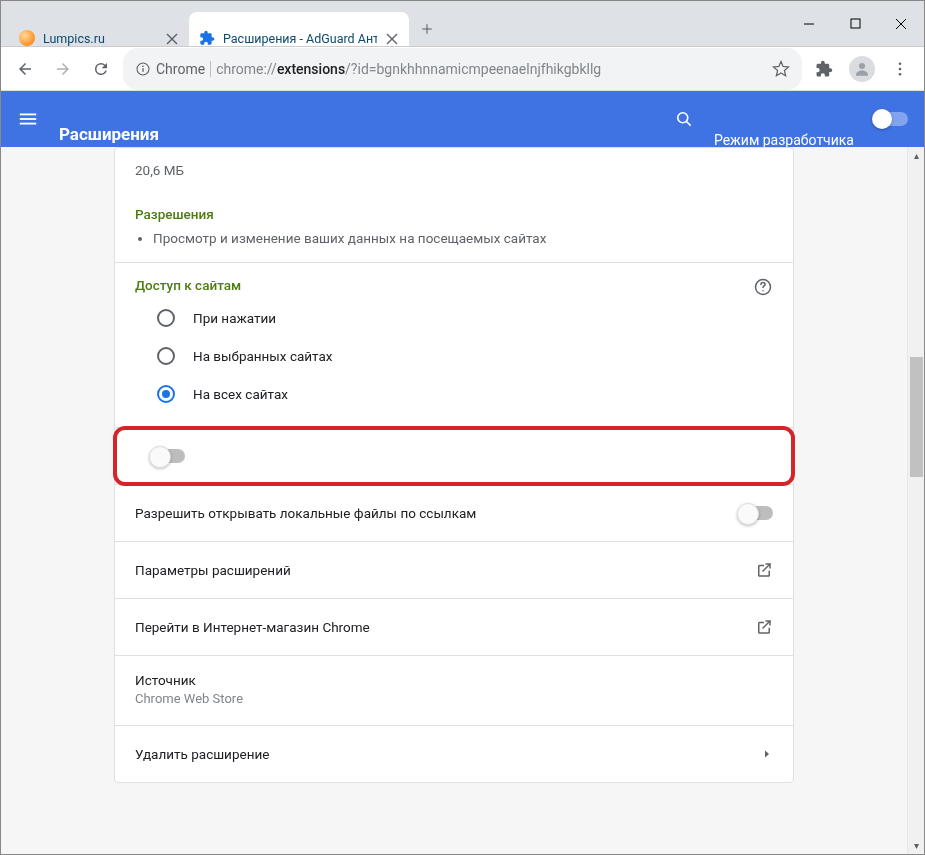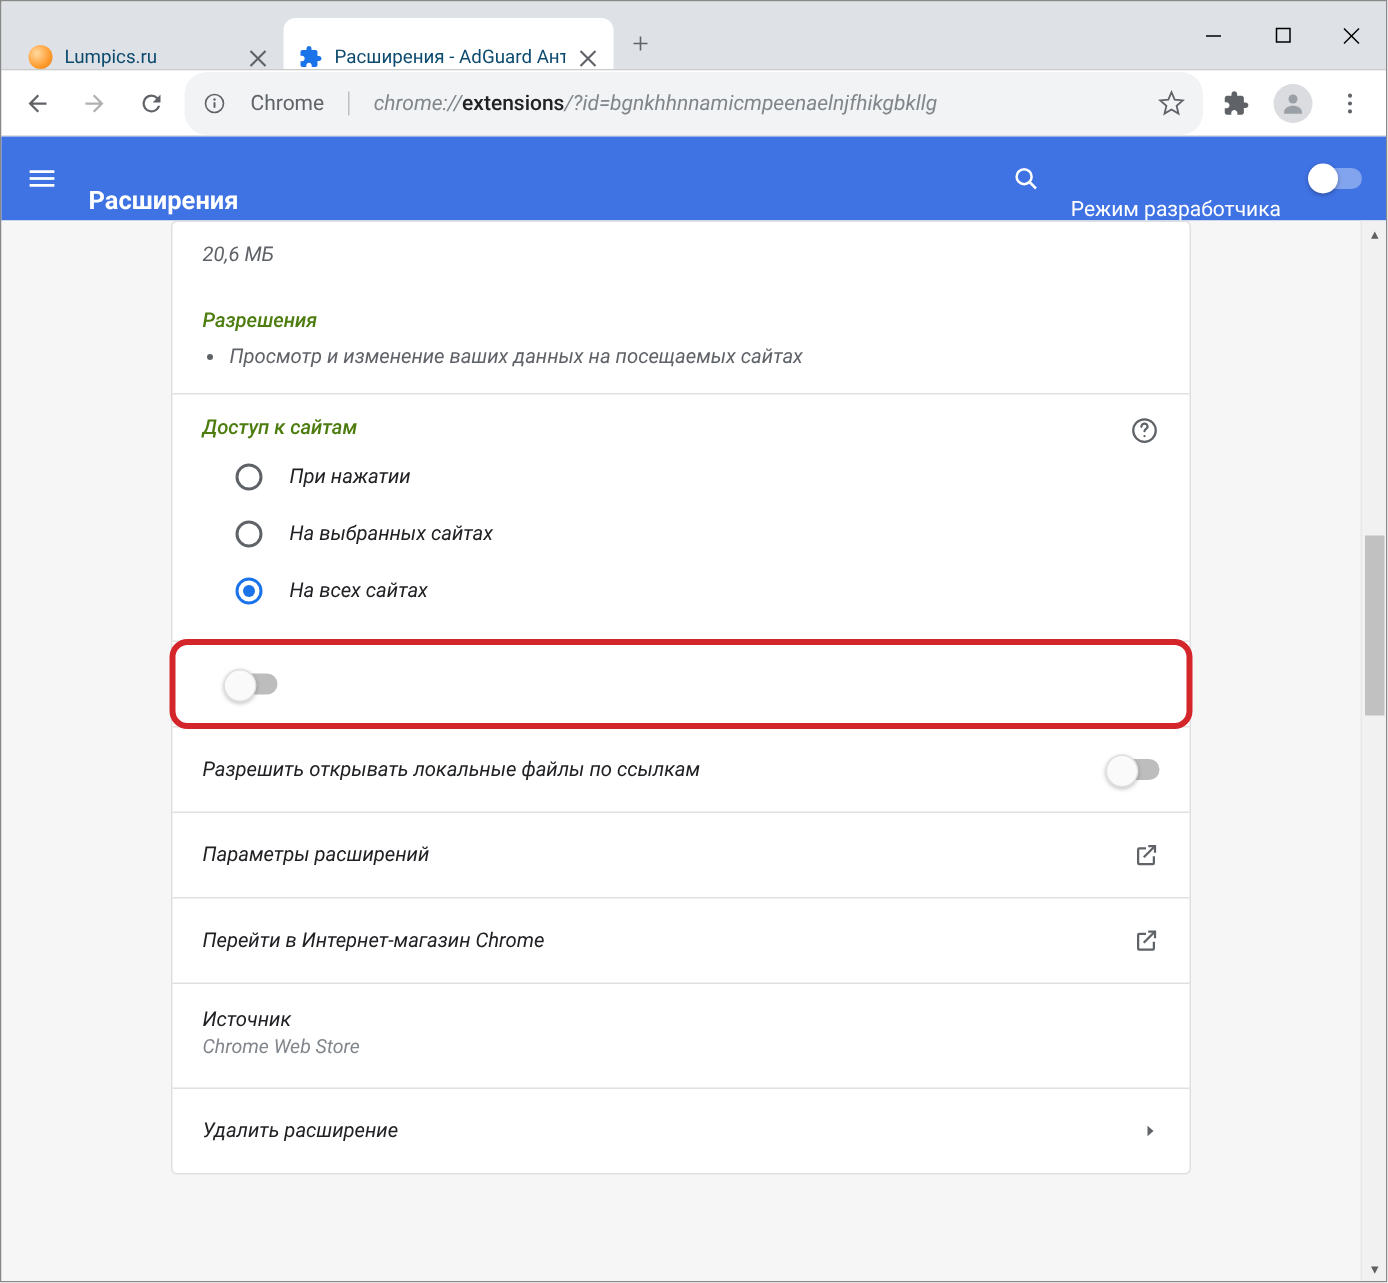--- a/index.html
+++ b/index.html
@@ -16,41 +16,41 @@
   .tab .tab-title { flex: 1; white-space: nowrap; overflow: hidden; text-overflow: clip; }
   .tab .tab-close { width: 14px; height: 14px; flex-shrink: 0; color: #5f6368; cursor: pointer; }
   .newtab { width: 28px; height: 28px; margin: 0 4px 3px 4px; display:flex; align-items:center; justify-content:center; border-radius:50%; color:#5f6368; align-self:flex-end; cursor:pointer; }
   .win-controls { display:flex; align-items:center; }
   .win-btn { width: 46px; height: 46px; display:flex; align-items:center; justify-content:center; color:#000; cursor:pointer; }
 
   
   .toolbar { height: 44px; background:#fff; display:flex; align-items:center; padding: 0 8px; gap: 6px; border-bottom: 1px solid #e0e0e0; }
   .tb-icon { width:32px; height:32px; border-radius:50%; display:flex; align-items:center; justify-content:center; color:#5f6368; cursor:pointer; }
   .tb-icon.disabled { color:#b0b0b0; cursor:default; }
-  .omnibox { flex:1; height:42px; background:#f1f3f4; border-radius:15px; display:flex; align-items:center; padding:0 12px; gap:16px; font-size:14px; color:#202124; }
+  .omnibox { flex:1; height:42px; background:#f1f3f4; border-radius:15px; display:flex; align-items:center; padding:0 12px; gap:5px; font-size:14px; color:#202124; }
   .omnibox .chrome-label { color:#5f6368; }
   .omnibox .sep { width:1px; height:16px; background:#c0c0c0; }
   .omnibox .url { flex:1; white-space:nowrap; overflow:hidden; }
-  .omnibox .url .muted { color:#80868b;font-style:italic; }
+  .omnibox .url .muted { color:#80868b; }
   .omnibox .url .bold { color:#202124; font-weight:500; }
   .omnibox .star { color:#5f6368; cursor:pointer; }
   .avatar-circle { width:26px; height:26px; border-radius:50%; background:#dadce0; display:flex; align-items:center; justify-content:center; }
 
   
   .ext-header { height: 56px; background:#3f72e3; color:#fff; display:flex; align-items:center; padding:0 16px; gap:20px; font-size:17px; }
   .ext-header .menu-btn { cursor:pointer; }
   .ext-header .title { font-weight:700; flex:1;margin-top:29px; }
   .ext-header .search-btn { cursor:pointer; }
   .ext-header .devmode-label { font-size:14px;margin-top:42px; }
   .toggle-blue { width:34px; height:14px; background:rgba(255,255,255,0.35); border-radius:10px; position:relative; cursor:pointer; }
   .toggle-blue::after { content:""; position:absolute; left:-2px; top:-3px; width:20px; height:20px; background:#fff; border-radius:50%; box-shadow:0 1px 3px rgba(0,0,0,0.3); }
 
   
   .content-wrap { flex:1; display:flex; overflow:hidden; background:#f6f6f6; }
-  .content-scroll { flex:1; overflow-y:auto;font-style:italic; }
+  .content-scroll { flex:1; overflow-y:auto; }
   .scrollbar-fake { width:17px; background:#f1f1f1; position:relative; border-left:1px solid #e8e8e8; }
   .scrollbar-fake .arrow { position:absolute; left:0; width:17px; height:17px; display:flex; align-items:center; justify-content:center; color:#606060; font-size:10px; }
   .scrollbar-fake .arrow.top { top:0; }
   .scrollbar-fake .arrow.bottom { bottom:0; }
   .scrollbar-fake .thumb { position:absolute; left:2px; width:13px; background:#c1c1c1; border-radius:0; top:210px; height:120px; }
 
   .card { background:#fff; margin:0 auto; max-width:680px; width:100%; border:1px solid #e0e0e0; border-radius:4px; margin-top:0; }
   .content-scroll { padding: 0 100px 20px 100px; }
   .card { margin-bottom: 20px; }
 

